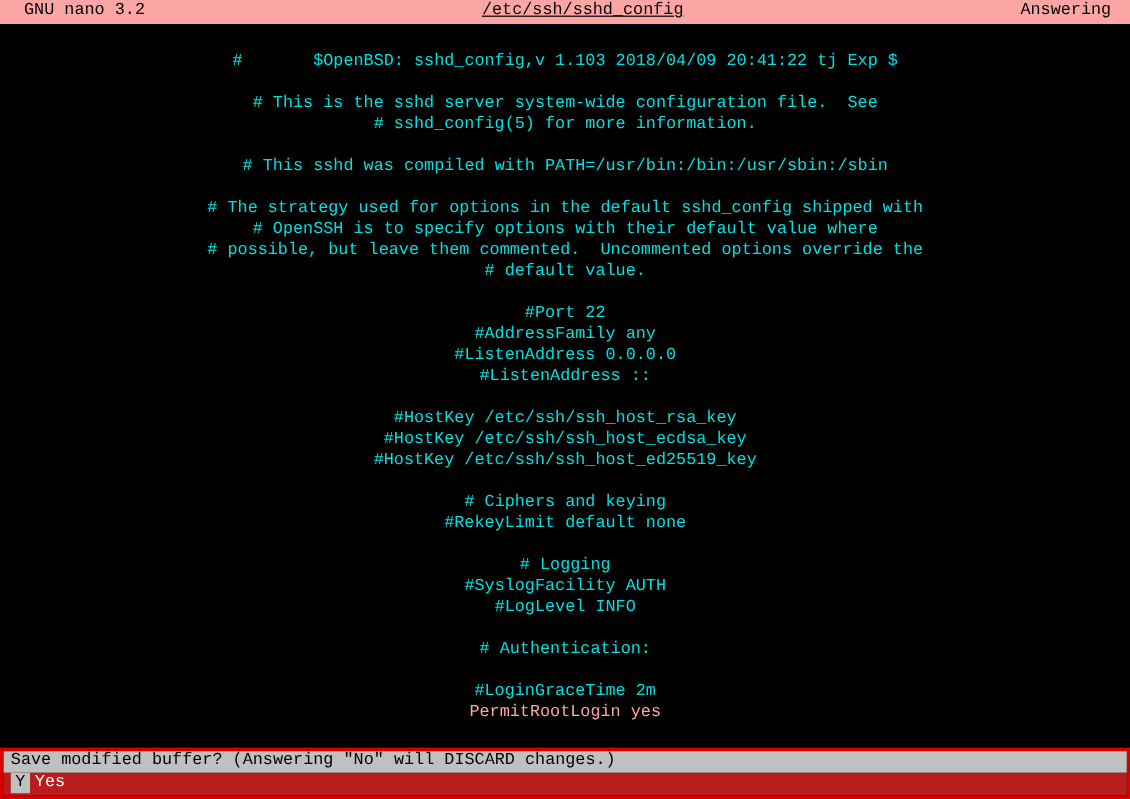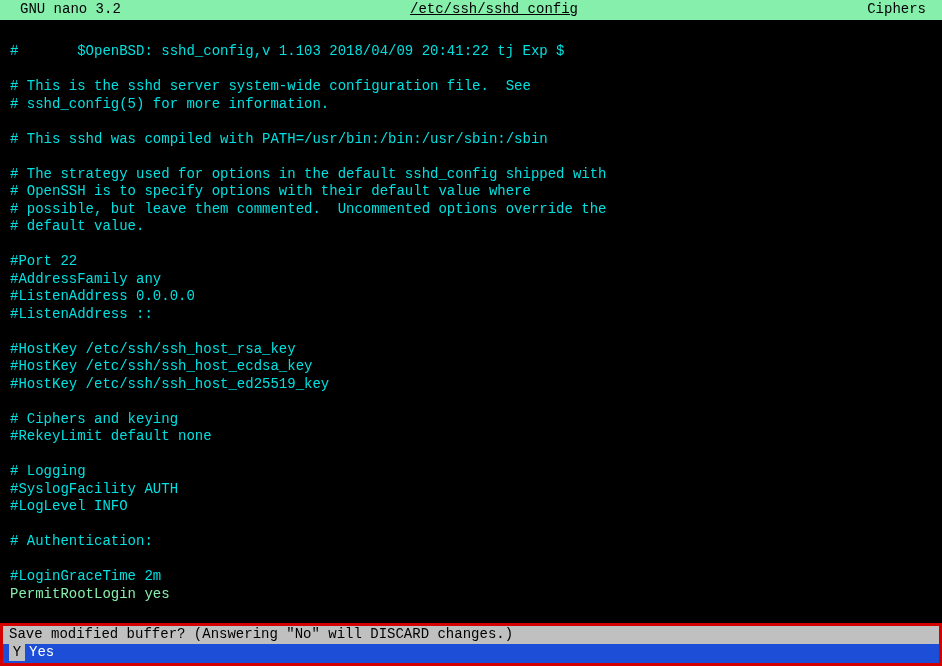--- a/index.html
+++ b/index.html
@@ -7,52 +7,53 @@
       background: #000;
       font-family: 'Courier New', monospace;
       font-size: 14px;
       line-height: 1.25;
       width: 942px;
       height: 666px;
       overflow: hidden;
       color: #fff;
     }
     .title-bar {
-      background: #86efac;
+      background: #fca5a5;
       color: #000;
       display: flex;
       padding: 1px 6px;
       font-weight: normal;
     }
     .title-left { flex: 0 0 auto; padding-left: 14px; }
     .title-center { flex: 1; text-align: center; text-decoration: underline; }
     .title-right { flex: 0 0 auto; padding-right: 10px; }
     .editor-content {
       padding: 6px 10px 0 10px;
       color: #00e0e0;
       white-space: pre;
       font-size: 14px;
+      text-align: center;
     }
     .editor-content .line { min-height: 17.5px; }
-    .white-text { color: #86efac; }
+    .white-text { color: #fca5a5; }
     .prompt-area {
       position: absolute;
       bottom: 0;
       left: 0;
       right: 0;
       border: 3px solid #d40000;
       border-top: 3px solid #d40000;
     }
     .prompt-question {
       background: #c0c0c0;
       color: #000;
       padding: 0 6px;
     }
     .prompt-options {
-      background: #1d4ed8;
+      background: #b91c1c;
       color: #fff;
       padding: 0 6px 2px 6px;
     }
     .prompt-row {
       display: flex;
       align-items: baseline;
     }
     .key-box {
       background: #c0c0c0;
       color: #000;
@@ -63,21 +64,21 @@
       text-align: center;
     }
     .opt-label { margin-right: 90px; }
   </style>
 </head>
 <body>
 
 <div class="title-bar">
   <span class="title-left">GNU nano 3.2</span>
   <span class="title-center">/etc/ssh/sshd_config</span>
-  <span class="title-right">Ciphers</span>
+  <span class="title-right">Answering</span>
 </div>
 
 <div class="editor-content" id="editor-lines"><div class="line"></div><div class="line">#       $OpenBSD: sshd_config,v 1.103 2018/04/09 20:41:22 tj Exp $</div><div class="line"></div><div class="line"># This is the sshd server system-wide configuration file.  See</div><div class="line"># sshd_config(5) for more information.</div><div class="line"></div><div class="line"># This sshd was compiled with PATH=/usr/bin:/bin:/usr/sbin:/sbin</div><div class="line"></div><div class="line"># The strategy used for options in the default sshd_config shipped with</div><div class="line"># OpenSSH is to specify options with their default value where</div><div class="line"># possible, but leave them commented.  Uncommented options override the</div><div class="line"># default value.</div><div class="line"></div><div class="line">#Port 22</div><div class="line">#AddressFamily any</div><div class="line">#ListenAddress 0.0.0.0</div><div class="line">#ListenAddress ::</div><div class="line"></div><div class="line">#HostKey /etc/ssh/ssh_host_rsa_key</div><div class="line">#HostKey /etc/ssh/ssh_host_ecdsa_key</div><div class="line">#HostKey /etc/ssh/ssh_host_ed25519_key</div><div class="line"></div><div class="line"># Ciphers and keying</div><div class="line">#RekeyLimit default none</div><div class="line"></div><div class="line"># Logging</div><div class="line">#SyslogFacility AUTH</div><div class="line">#LogLevel INFO</div><div class="line"></div><div class="line"># Authentication:</div><div class="line"></div><div class="line">#LoginGraceTime 2m</div><div class="line white-text">PermitRootLogin yes</div></div>
 
 <div class="prompt-area">
   <div class="prompt-question">Save modified buffer?  (Answering "No" will DISCARD changes.)</div>
   <div class="prompt-options">
     <div class="prompt-row">
       <span>
         <span class="key-box">Y</span><span class="opt-label">Yes</span>

